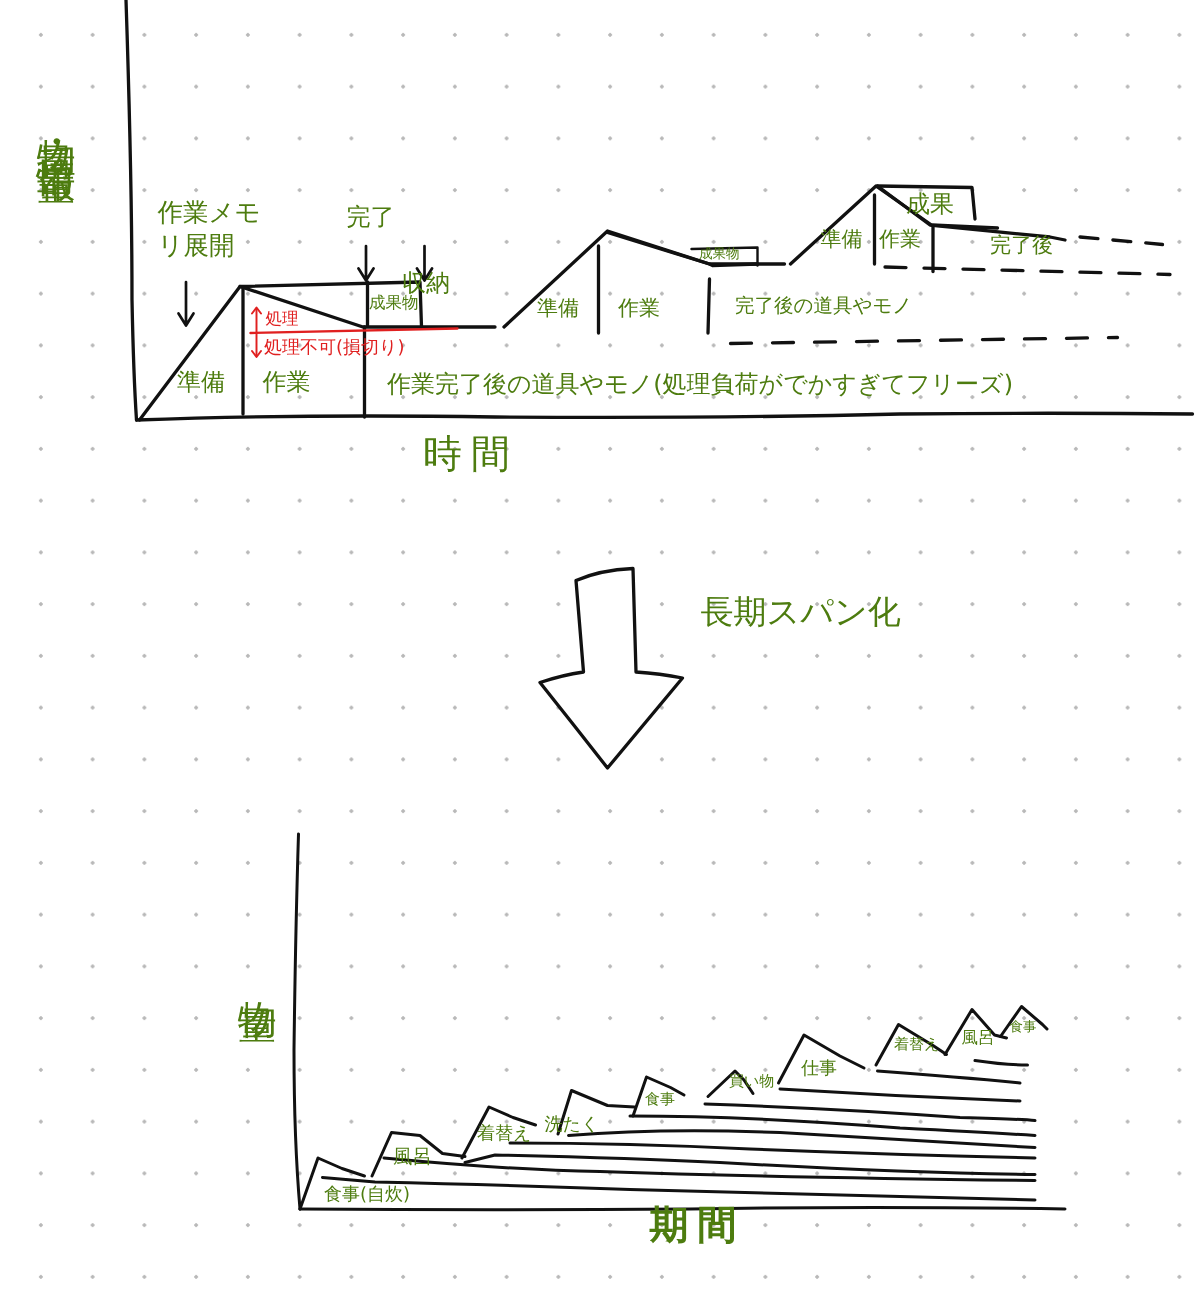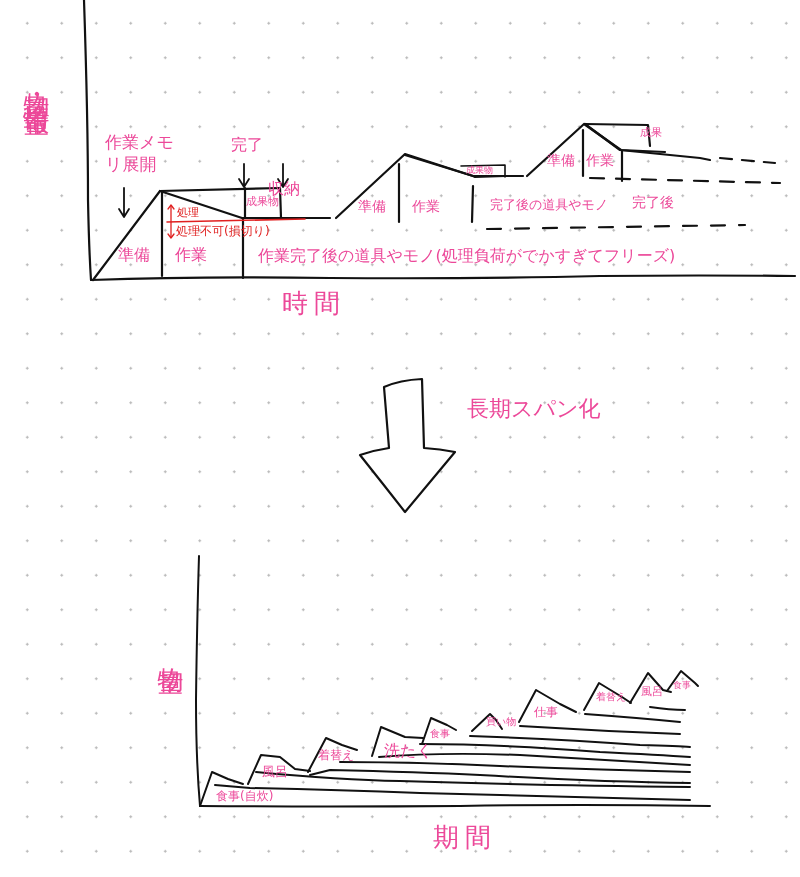--- a/index.html
+++ b/index.html
@@ -6,21 +6,21 @@
   body {
     width:800px; height:877px; position:relative; overflow:hidden;
     background-color:#ffffff;
     background-image: radial-gradient(circle, #b8b8b8 1px, transparent 1.4px);
     background-size: 34.5px 34.5px;
     background-position: 10px 6px;
     font-family: "DejaVu Sans", sans-serif;
     color:#111;
   }
   svg.layer { position:absolute; left:0; top:0; }
-  .t { position:absolute; white-space:nowrap; color:#ec4899; line-height:1; }
+  .t { position:absolute; white-space:nowrap; color:#4d7c0f; line-height:1; }
   .red { color:#e02020; }
   .vert { writing-mode: vertical-rl; letter-spacing: 4px; }
 </style>
 </head>
 <body>
 
 <svg class="layer" width="800" height="877" viewBox="0 0 800 877" fill="none" stroke="#111" stroke-width="2.2" stroke-linecap="round" stroke-linejoin="round">
 
   <path d="M84 0 Q88 120 88 200 Q89 250 91 280"></path>
   <path d="M91 280 Q200 276 330 278 Q480 279 600 276 Q700 275 795 276"></path>
@@ -72,22 +72,22 @@
 <div class="t red" style="left:176px; top:225px; font-size:12px;">処理不可(損切り)</div>
 <div class="t" style="left:258px; top:248px; font-size:16px;">作業完了後の道具やモノ(処理負荷がでかすぎてフリーズ)</div>
 
 <div class="t" style="left:358px; top:199px; font-size:14px;">準備</div>
 <div class="t" style="left:412px; top:199px; font-size:14px;">作業</div>
 <div class="t" style="left:466px; top:166px; font-size:9px;">成果物</div>
 <div class="t" style="left:490px; top:198px; font-size:13px;text-align:right;">完了後の道具やモノ</div>
 
 <div class="t" style="left:547px; top:153px; font-size:14px;">準備</div>
 <div class="t" style="left:586px; top:153px; font-size:14px;">作業</div>
-<div class="t" style="left:640px; top:128px; font-size:11px;font-family:Liberation Mono, monospace;">成果</div>
-<div class="t" style="left:632px; top:157px; font-size:14px;margin-top:38px;">完了後</div>
+<div class="t" style="left:604px; top:128px; font-size:16px;">成果</div>
+<div class="t" style="left:660px; top:157px; font-size:14px;">完了後</div>
 
 <svg class="layer" width="800" height="877" viewBox="0 0 800 877" fill="none" stroke="#111" stroke-width="2.2" stroke-linejoin="round">
   <path d="M384 387 Q400 380 422 379 L424 448 Q440 449 455 452 L405 512 L383 484 L360 455 Q375 450 389 448 Z" fill="#fff"></path>
 </svg>
 <div class="t" style="left:467px; top:398px; font-size:22px;">長期スパン化</div>
 
 <svg class="layer" width="800" height="877" viewBox="0 0 800 877" fill="none" stroke="#111" stroke-width="2" stroke-linecap="round" stroke-linejoin="round">
 
   <path d="M199 556 Q197 620 196 700 Q196 760 200 806"></path>
   <path d="M200 806 Q330 807 460 806 Q580 804 710 806 L708 806"></path>
@@ -109,24 +109,24 @@
   <path d="M372 756 L381 727 L405 737 L423 738"></path>
   <path d="M422 744 L431 718 L447 725 L456 730"></path>
   <path d="M472 731 L490 714 L496 720 L502 729"></path>
   <path d="M519 722 L536 690 L560 704 L576 712"></path>
   <path d="M584 710 L599 683 L622 697 L631 703"></path>
   <path d="M630 703 L648 673 L663 690 L671 692"></path>
   <path d="M667 691 L681 671 L695 683 L698 686"></path>
 </svg>
 
 <div class="t vert" style="left:158px; top:647px; font-size:26px;">物量</div>
-<div class="t" style="left:433px; top:824px; font-size:26px; letter-spacing:6px;">期間</div>
+<div class="t" style="left:433px; top:804px; font-size:26px; letter-spacing:6px;font-weight:bold;">期間</div>
 
 <div class="t" style="left:216px; top:790px; font-size:12px;">食事(自炊)</div>
 <div class="t" style="left:262px; top:765px; font-size:13px;">風呂</div>
 <div class="t" style="left:318px; top:749px; font-size:12px;">着替え</div>
-<div class="t" style="left:384px; top:743px; font-size:16px;">洗たく</div>
+<div class="t" style="left:363px; top:743px; font-size:12px;">洗たく</div>
 <div class="t" style="left:430px; top:729px; font-size:10px;">食事</div>
 <div class="t" style="left:486px; top:717px; font-size:10px;">買い物</div>
 <div class="t" style="left:534px; top:706px; font-size:12px;">仕事</div>
 <div class="t" style="left:596px; top:692px; font-size:10px;">着替え</div>
 <div class="t" style="left:641px; top:686px; font-size:11px;">風呂</div>
 <div class="t" style="left:673px; top:681px; font-size:9px;">食事</div>
 
 </body></html>

